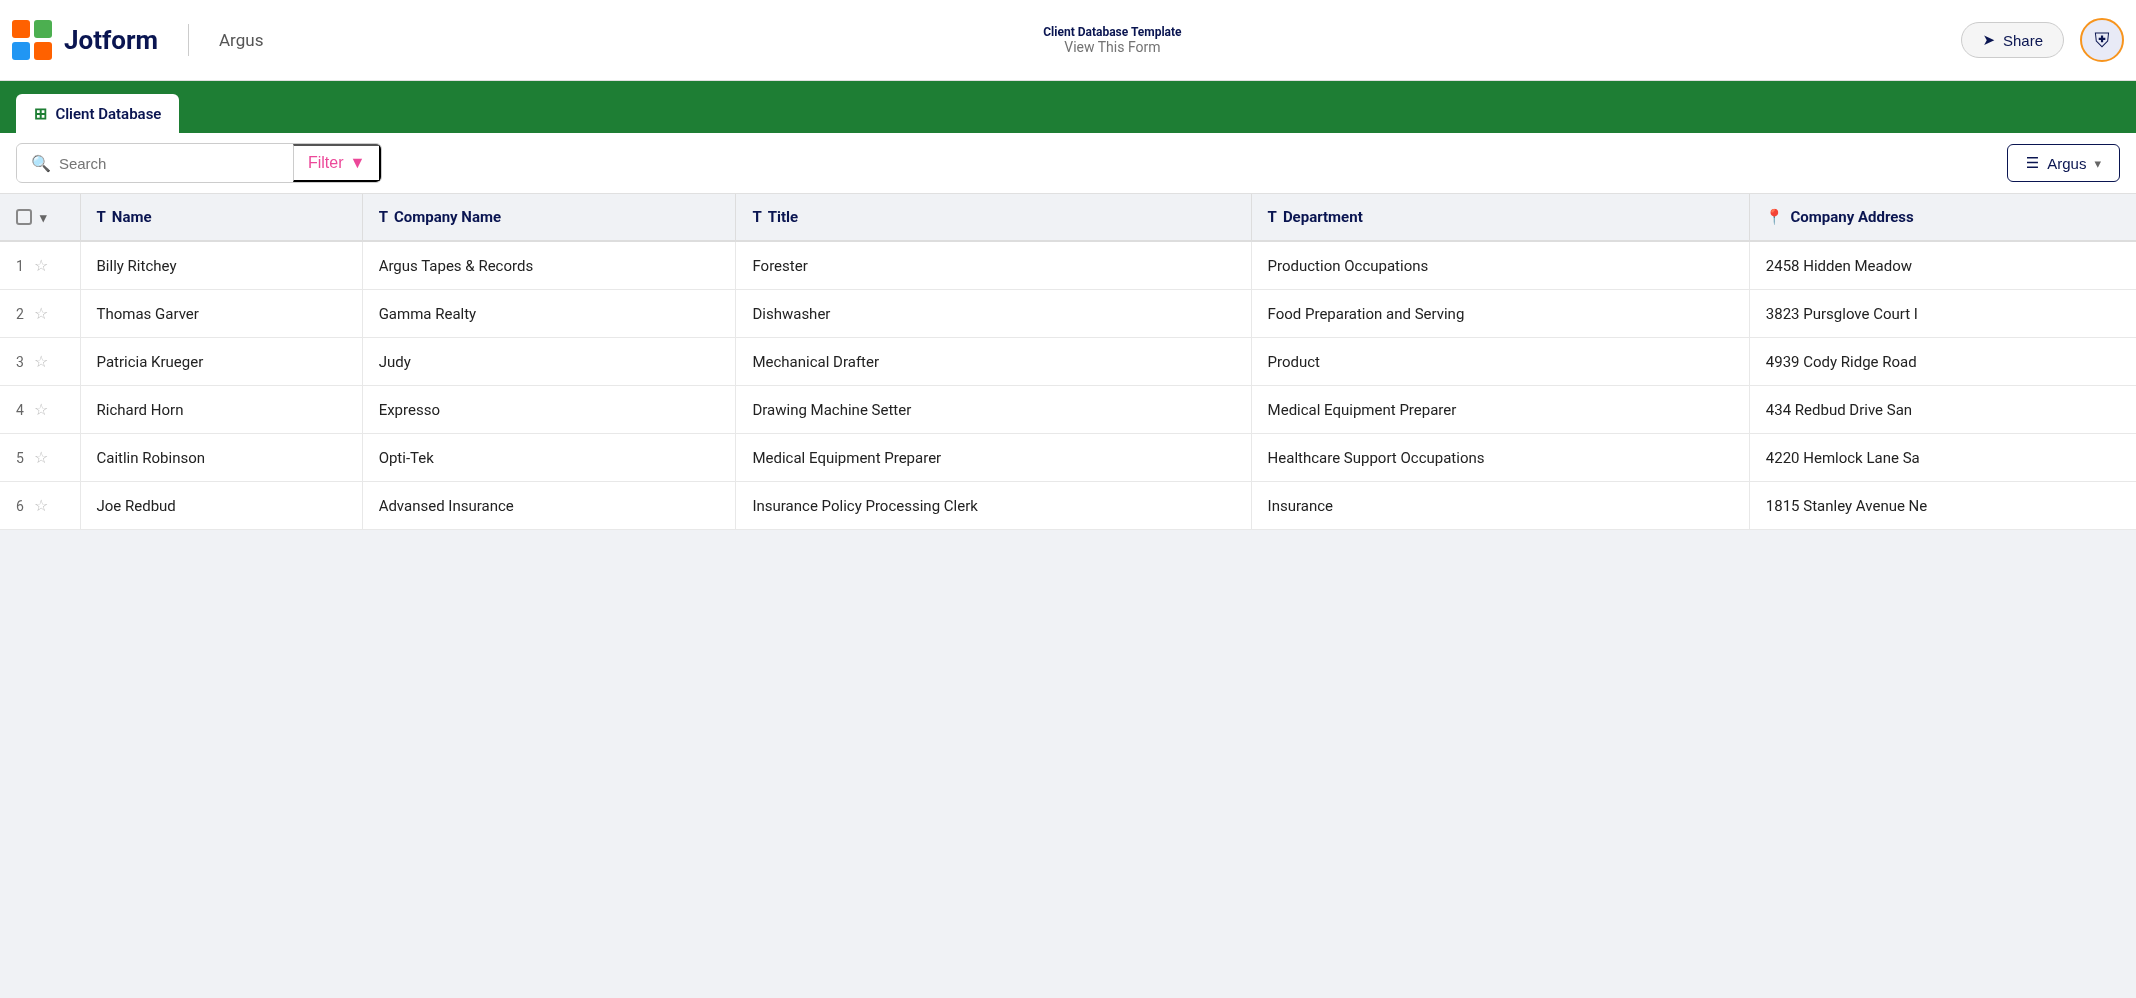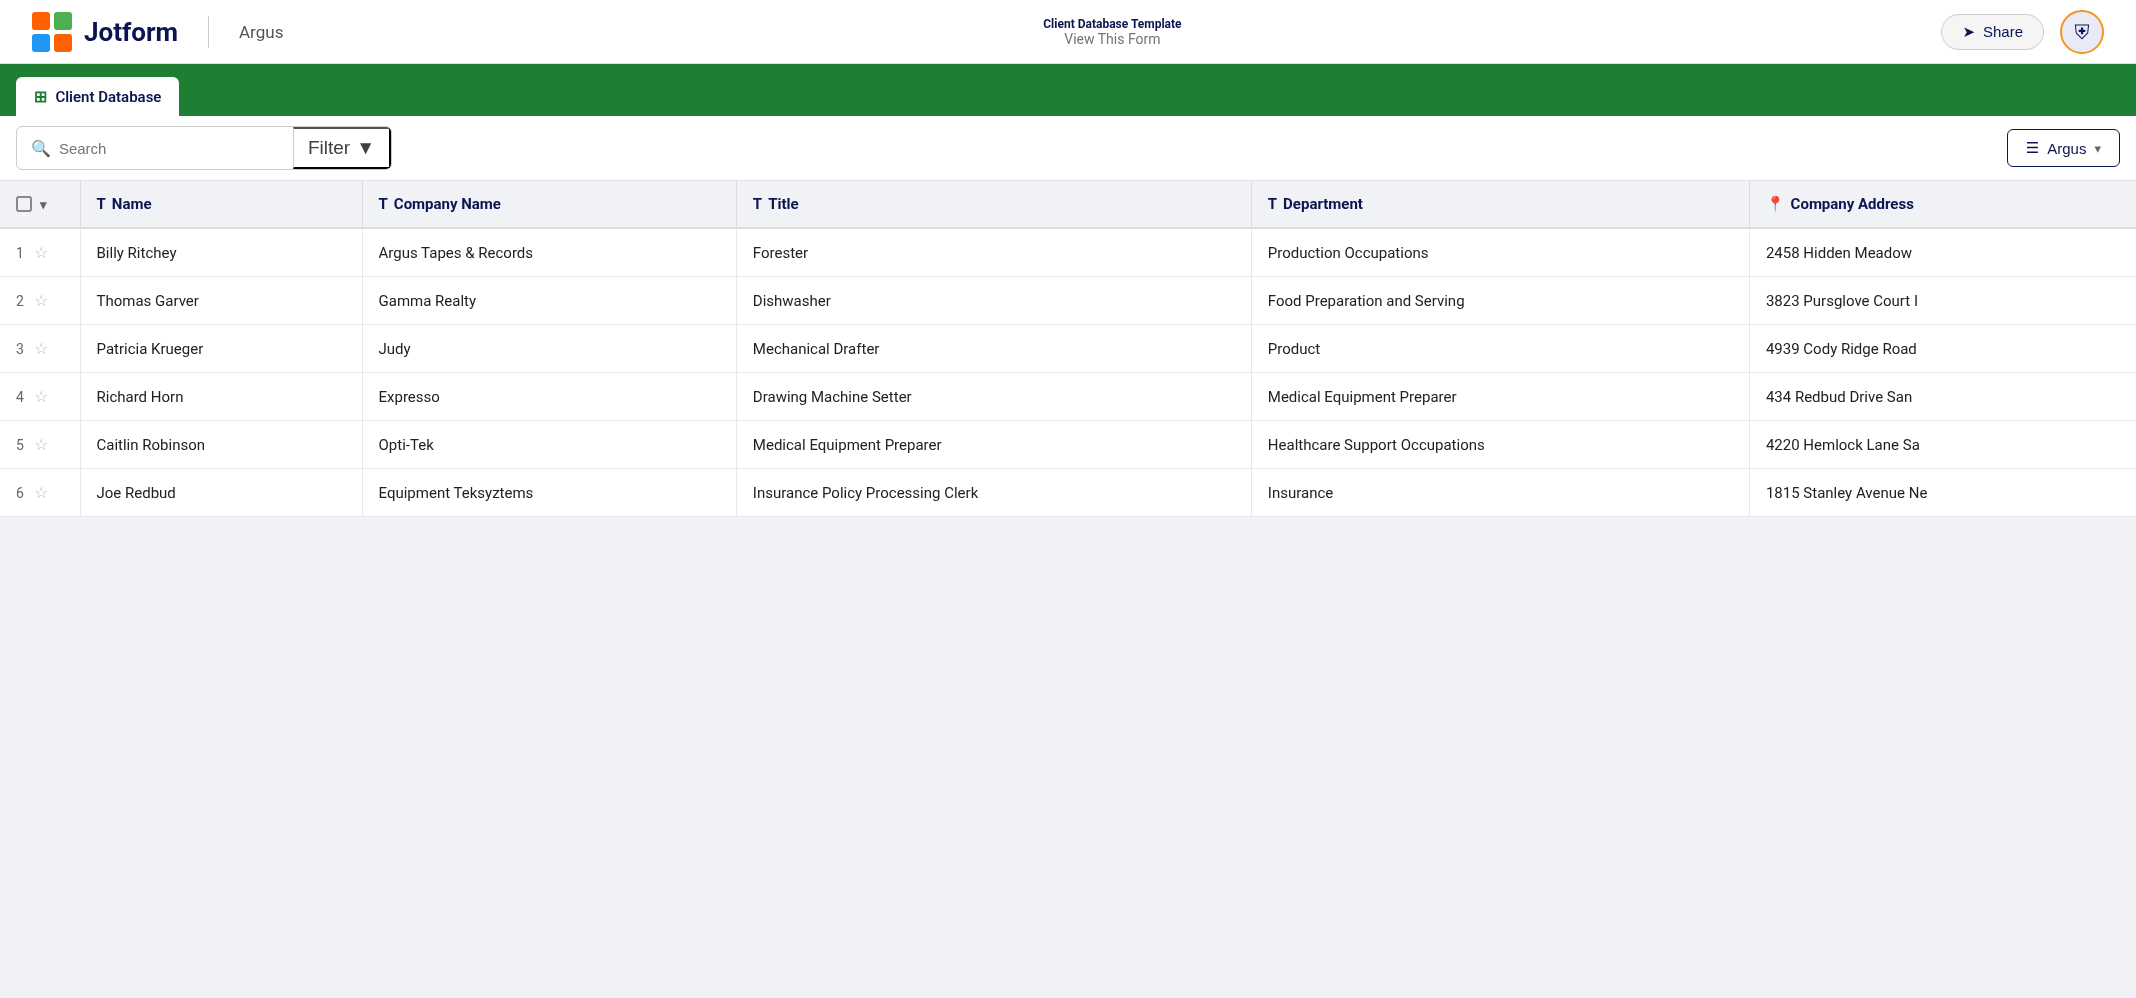--- a/index.html
+++ b/index.html
@@ -3,22 +3,22 @@
   <meta charset="utf-8">
   <style>
     * { box-sizing: border-box; margin: 0; padding: 0; }
     body { font-family: -apple-system, BlinkMacSystemFont, 'Segoe UI', Roboto, sans-serif; background: #f0f2f5; }
 
     
     .header {
       display: flex;
       align-items: center;
       background: #fff;
-      padding: 0 32px;
-      height: 64px;
+      padding: 0 12px;
+      height: 81px;
       border-bottom: 1px solid #e0e0e0;
     }
     .logo-area {
       display: flex;
       align-items: center;
       gap: 12px;
     }
     .logo-icon {
       width: 40px;
       height: 40px;
@@ -140,22 +140,22 @@
       width: 220px;
     }
     .filter-btn {
       display: flex;
       align-items: flex-end;
       gap: 6px;
       padding: 8px 14px;
       border-left: 1px solid #ccc;
       background: #fff;
       cursor: pointer;
-      font-size: 19px;
-      color: #404040;
+      font-size: 16px;
+      color: #ec4899;
     }
     .form-btn {
       display: flex;
       align-items: center;
       gap: 8px;
       padding: 9px 18px;
       border: 1px solid #0a1551;
       border-radius: 6px;
       background: #fff;
       cursor: pointer;
@@ -396,20 +396,20 @@
     <td>4220 Hemlock Lane Sa</td>
   </tr>
         <tr>
     <td>
       <div class="row-num-cell">
         <span>6</span>
         <span class="star-icon">☆</span>
       </div>
     </td>
     <td>Joe Redbud</td>
-    <td>Equipment Teksyztems</td>
+    <td>Advansed Insurance</td>
     <td>Insurance Policy Processing Clerk</td>
     <td>Insurance</td>
     <td>1815 Stanley Avenue Ne</td>
   </tr>
       </tbody>
   </table>
 </div>
 
 </body></html>

